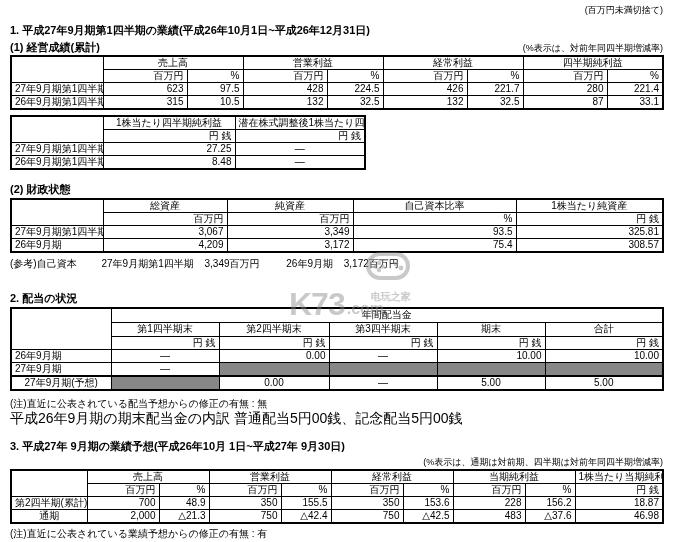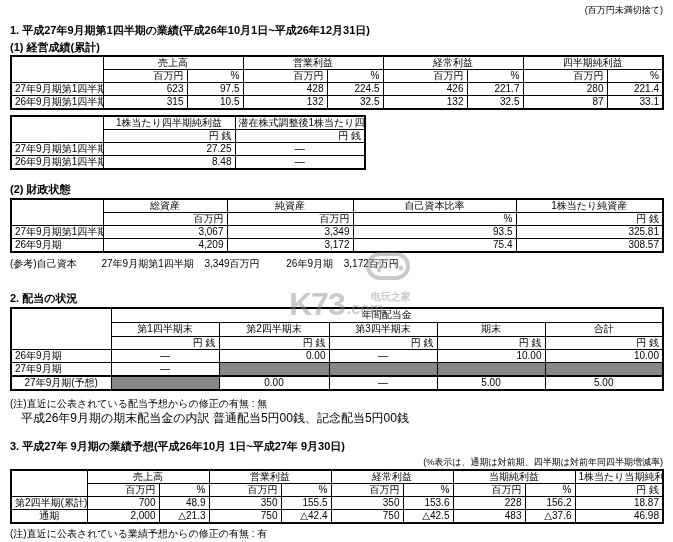--- a/index.html
+++ b/index.html
@@ -29,21 +29,21 @@
   td.ctr  { text-align:center; }
   td.gs   { border-left:2px solid #000; }
   td.gray { background:#878787; }
   tr.sep td { border-top:2px solid #000;text-align:center; }
 
   .refline { font-size:10px; line-height:13px; margin-top:4px; }
   .refline .sp1 { margin-left:22px; }
   .refline .sp2 { margin-left:8px; }
   .refline .sp3 { margin-left:24px; }
   .notes1 { font-size:10px; line-height:13px; margin-top:6px; }
-  .notes2 { font-size:12px;  line-height:12px; margin-top:2px;margin-left:11px; }
+  .notes2 { font-size:14px;  line-height:12px; margin-top:2px; }
 
   .mt-sec2 { margin-top:13px; }
   .mt-sec3 { margin-top:21px; }
   .mt-sec4 { margin-top:15px; }
 
   .watermark {
     position:absolute; left:283px; top:247px; display:flex; align-items:flex-end;
     opacity:0.45; color:#8a8a8a; pointer-events:none;flex-direction:column;
   }
   .wm-text { display:flex; align-items:flex-start; margin-left:6px; }
@@ -53,20 +53,21 @@
   .wm-com { font-size:16px; line-height:13px; font-weight:bold; }
 </style>
 </head>
 <body>
 
 <div class="note-r">(百万円未満切捨て)</div>
 
 <div class="h-title">1. 平成27年9月期第1四半期の業績(平成26年10月1日~平成26年12月31日)</div>
 <div class="sub-row">
   <span class="sub-label">(1) 経営成績(累計)</span>
+  <span class="sub-note">(%表示は、対前年同四半期増減率)</span>
 </div>
 
 <table class="tbl" style="width:652px">
   <colgroup>
     <col style="width:92px">
       <col style="width:84px">
       <col style="width:56px">
       <col style="width:84px">
       <col style="width:56px">
     <col style="width:84px">

